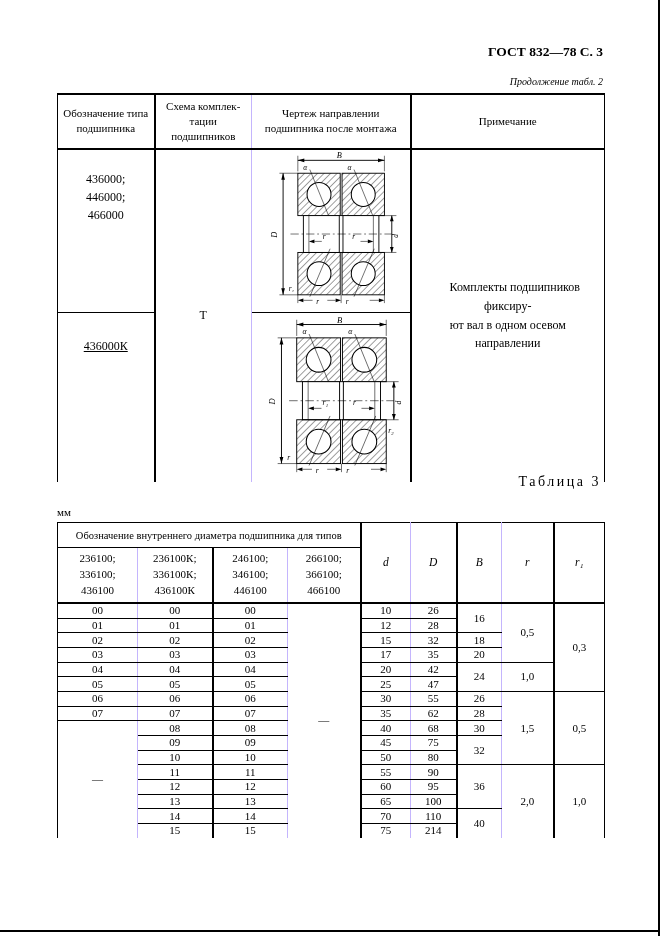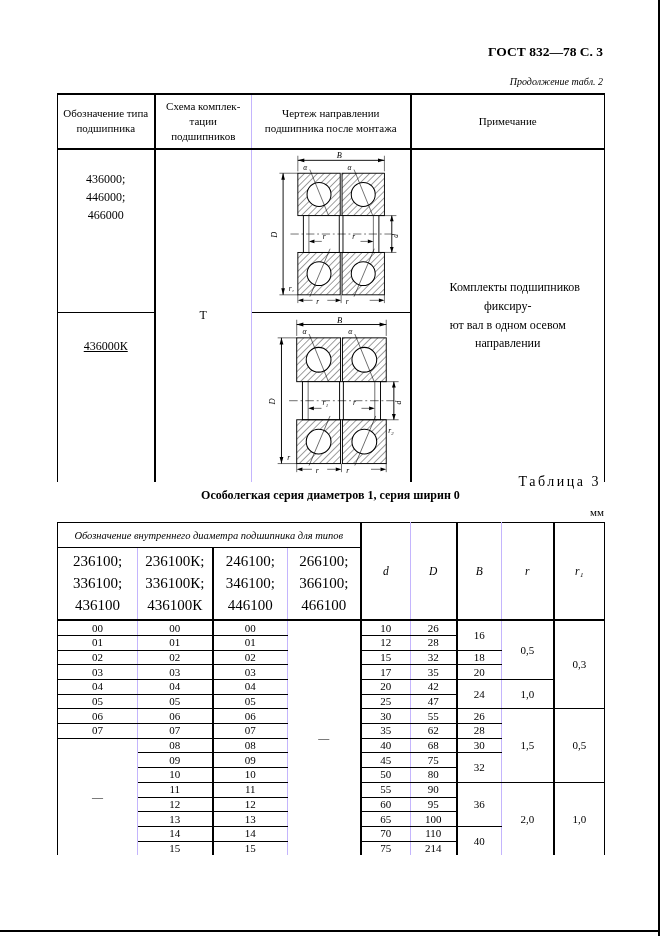--- a/index.html
+++ b/index.html
@@ -23,28 +23,28 @@
   .scheme{font-size:12.5px;}
   .note{font-size:12px;text-align:right;padding:0 5px !important;line-height:1.55;
         text-indent:14px;white-space:pre-line;}
 
   .v1{border-right:1px solid #c4b5fd;} .v2{border-right:2px solid #000;}
   .hb1{border-bottom:1px solid #000;} .nb{border-bottom:none !important;}
 
   
   .t3cap{position:absolute;top:474px;right:60px;font-size:14px;letter-spacing:2.5px;}
   .t3title{position:absolute;top:488px;left:57px;width:547px;text-align:center;font-weight:bold;font-size:12px;}
-  .t3units{position:absolute;top:506px;left:57px;width:547px;text-align:right;font-size:11px;}
+  .t3units{position:absolute;top:506px;left:57px;width:547px;text-align:left;font-size:11px;}
 
   
   .t3{position:absolute;left:57px;top:522px;width:547px;border-collapse:collapse;table-layout:fixed;
       border-top:1px solid #000;border-left:1px solid #000;border-right:1px solid #000;}
   .t3 th{font-weight:normal;text-align:center;vertical-align:middle;}
-  .gh{font-size:10.5px;border-bottom:1px solid #000;height:20px;padding:2px;font-style:italic;}
-  .tc{font-size:15px;line-height:1.45;white-space:pre-line;border-bottom:2.5px solid #000;padding:3px 2px;height:34px;}
+  .gh{font-size:10.5px;border-bottom:1px solid #000;height:20px;padding:2px;}
+  .tc{font-size:11px;line-height:1.45;white-space:pre-line;border-bottom:2.5px solid #000;padding:3px 2px;height:34px;}
   .lh{font-style:italic;font-size:11.5px;border-bottom:2.5px solid #000;}
   .t3 td{font-size:11px;text-align:center;vertical-align:middle;height:13.7px;line-height:1;
          padding:0;border-bottom:1px solid #000;}
 
   
   .dwg line{stroke:#000;}
   .dim{stroke-width:1;} .thin{stroke-width:0.6;}
   .cl{stroke-width:0.6;stroke-dasharray:9 3 2 3;}
   .dwg polygon{fill:#000;stroke:none;}
   .lbl{font-family:"Liberation Serif","DejaVu Serif",serif;font-size:9px;font-style:italic;fill:#000;}
@@ -215,21 +215,20 @@
             <text class="lbl s" x="92" y="166">r</text>
             <polygon points="134,162 128,160 128,164"></polygon>
               <line class="thin" x1="118" y1="162" x2="128" y2="162"></line>
           </svg>
         </td>
       </tr>
     </tbody>
   </table>
 
   <div class="t3cap">Таблица 3</div>
-  <div class="t3title">Особолегкая серия диаметров 1, серия ширин 0</div>
   <div class="t3units">мм</div>
 
   <table class="t3">
     <colgroup>
       <col style="width:80px">
         <col style="width:75px">
         <col style="width:75px">
         <col style="width:73px">
       <col style="width:50px">
         <col style="width:46px">

